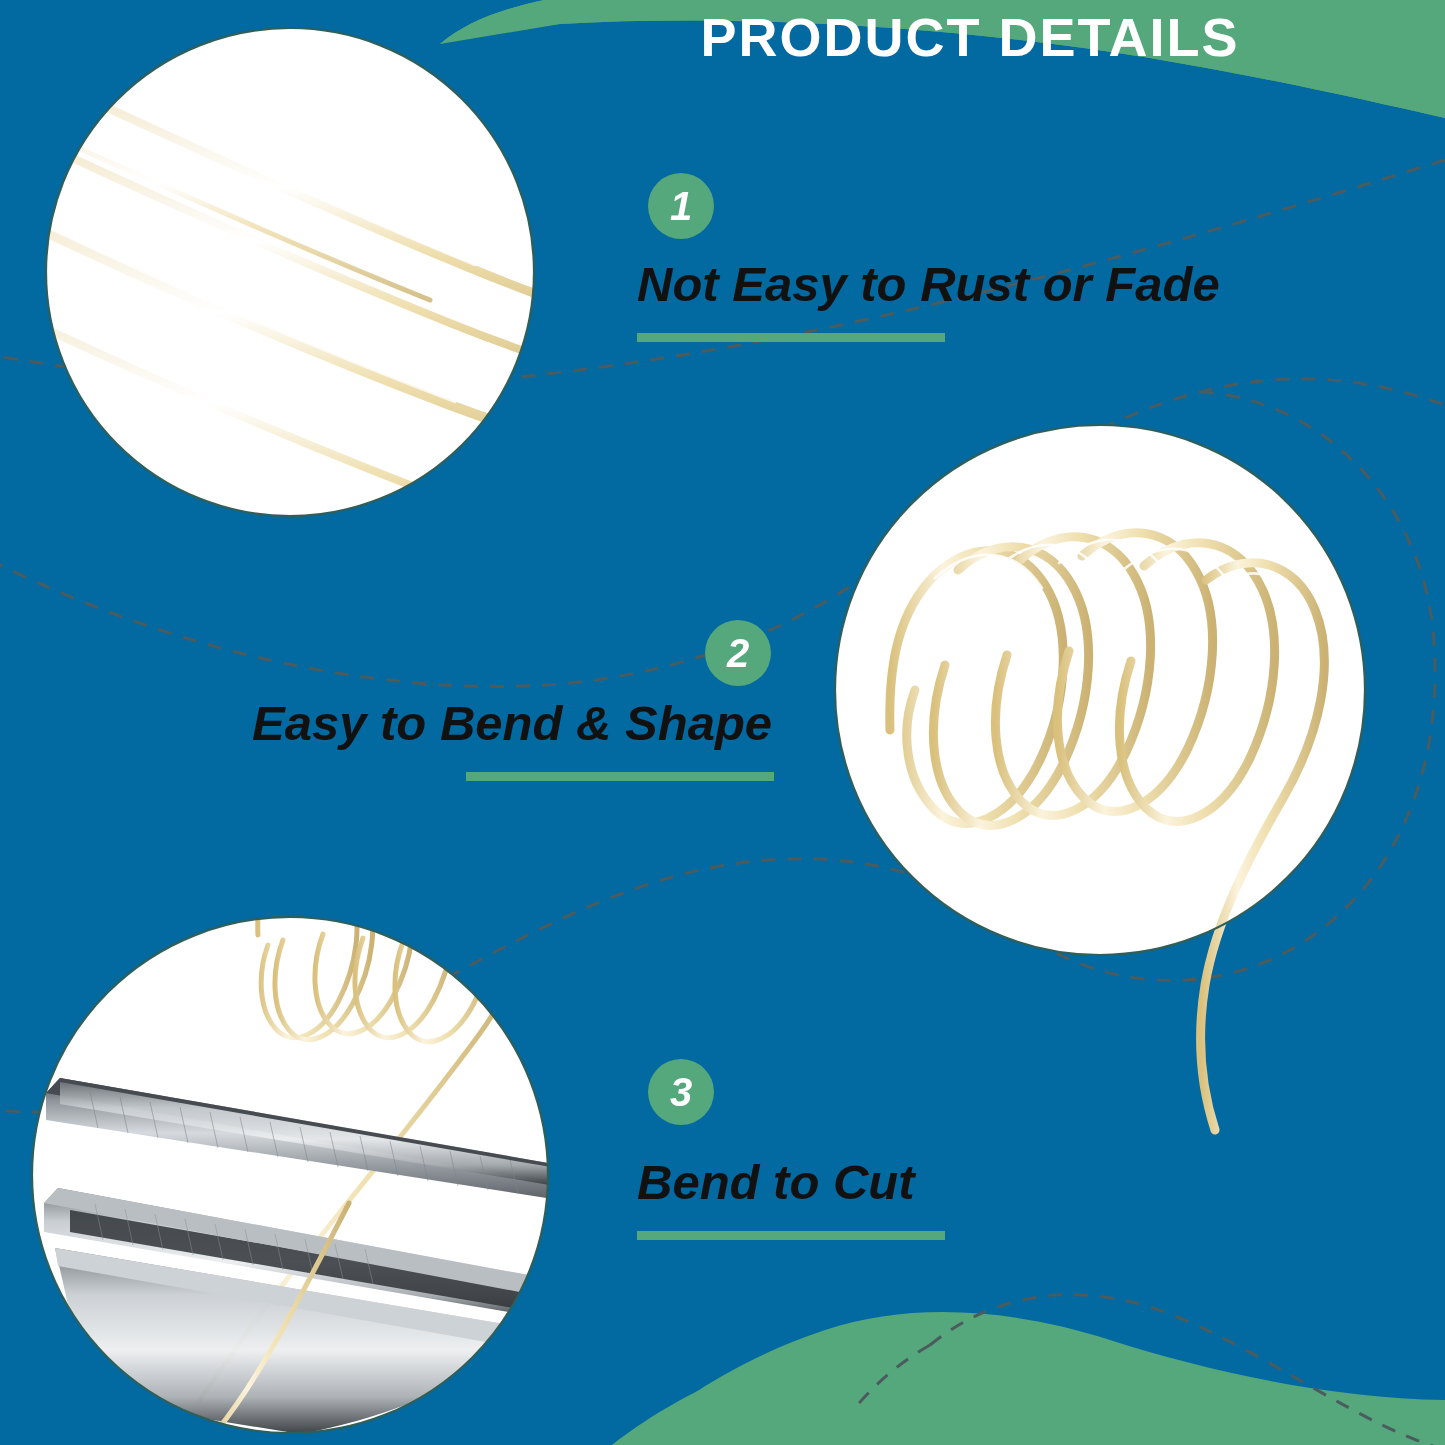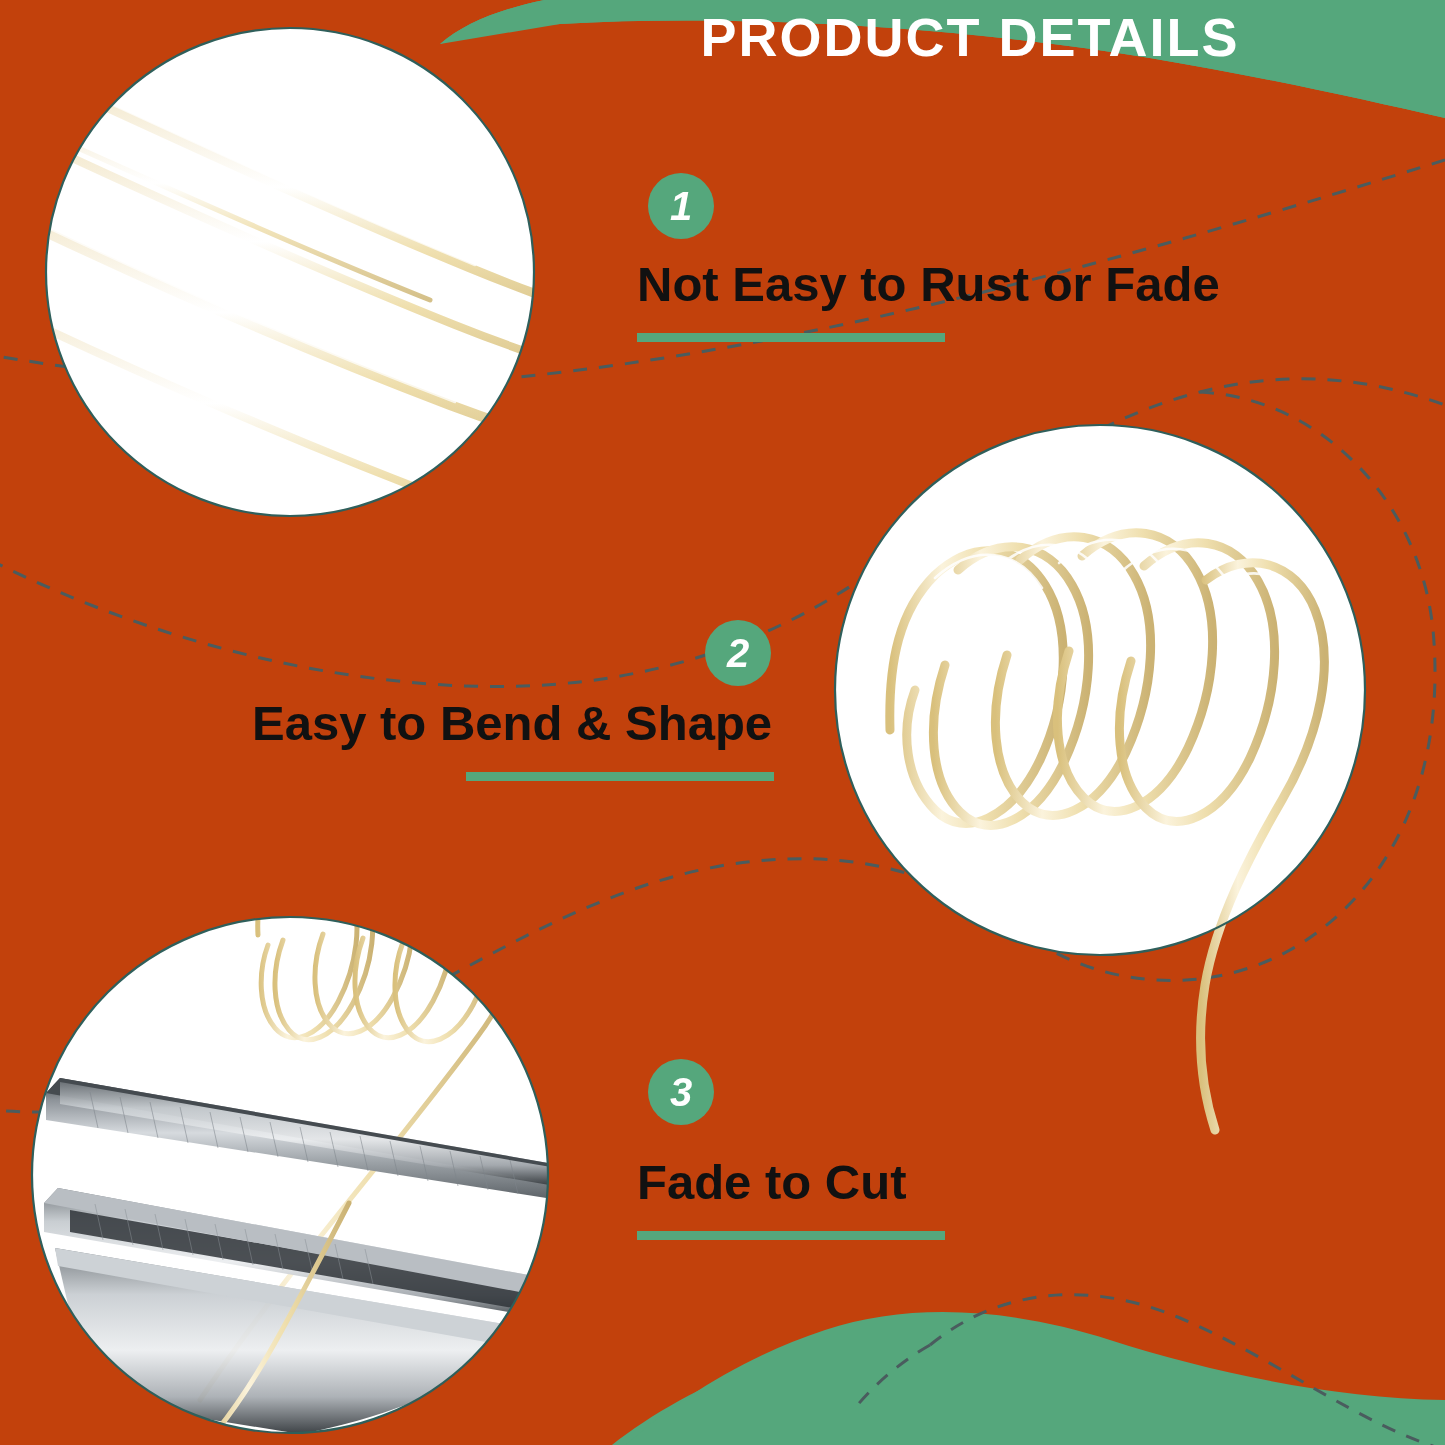--- a/index.html
+++ b/index.html
@@ -7,21 +7,21 @@
     padding: 0;
     background: #ffffff;
   }
   body {
     font-family: "Liberation Sans", sans-serif;
   }
   #page {
     position: relative;
     width: 1445px;
     height: 1445px;
-    background: #c2410c;
+    background: #0369a1;
     overflow: hidden;
   }
   .layer {
     position: absolute;
     top: 0; left: 0;
     width: 1445px;
     height: 1445px;
   }
   .layer-bg { z-index: 1; }
   .layer-photos { z-index: 2; }
@@ -62,20 +62,21 @@
     justify-content: center;
     line-height: 1;
   }
   .step-title {
     position: absolute;
     font-size: 49px;
     font-weight: bold;
     color: #111111;
     white-space: nowrap;
     line-height: 1;
+    font-style: italic;
   }
   .step-rule {
     position: absolute;
     height: 9px;
     background: #55a77c;
   }
 
   
   .step1-badge { left: 648px; top: 173px; }
   .step1-title { left: 637px; top: 260px; }
@@ -351,18 +352,18 @@
     </div>
 
     <div class="step">
       <div class="badge step2-badge">2</div>
       <div class="step-title step2-title">Easy to Bend &amp; Shape</div>
       <div class="step-rule step2-rule"></div>
     </div>
 
     <div class="step">
       <div class="badge step3-badge">3</div>
-      <div class="step-title step3-title">Fade to Cut</div>
+      <div class="step-title step3-title">Bend to Cut</div>
       <div class="step-rule step3-rule"></div>
     </div>
 
   </div>
 </div>
 
 </body></html>

